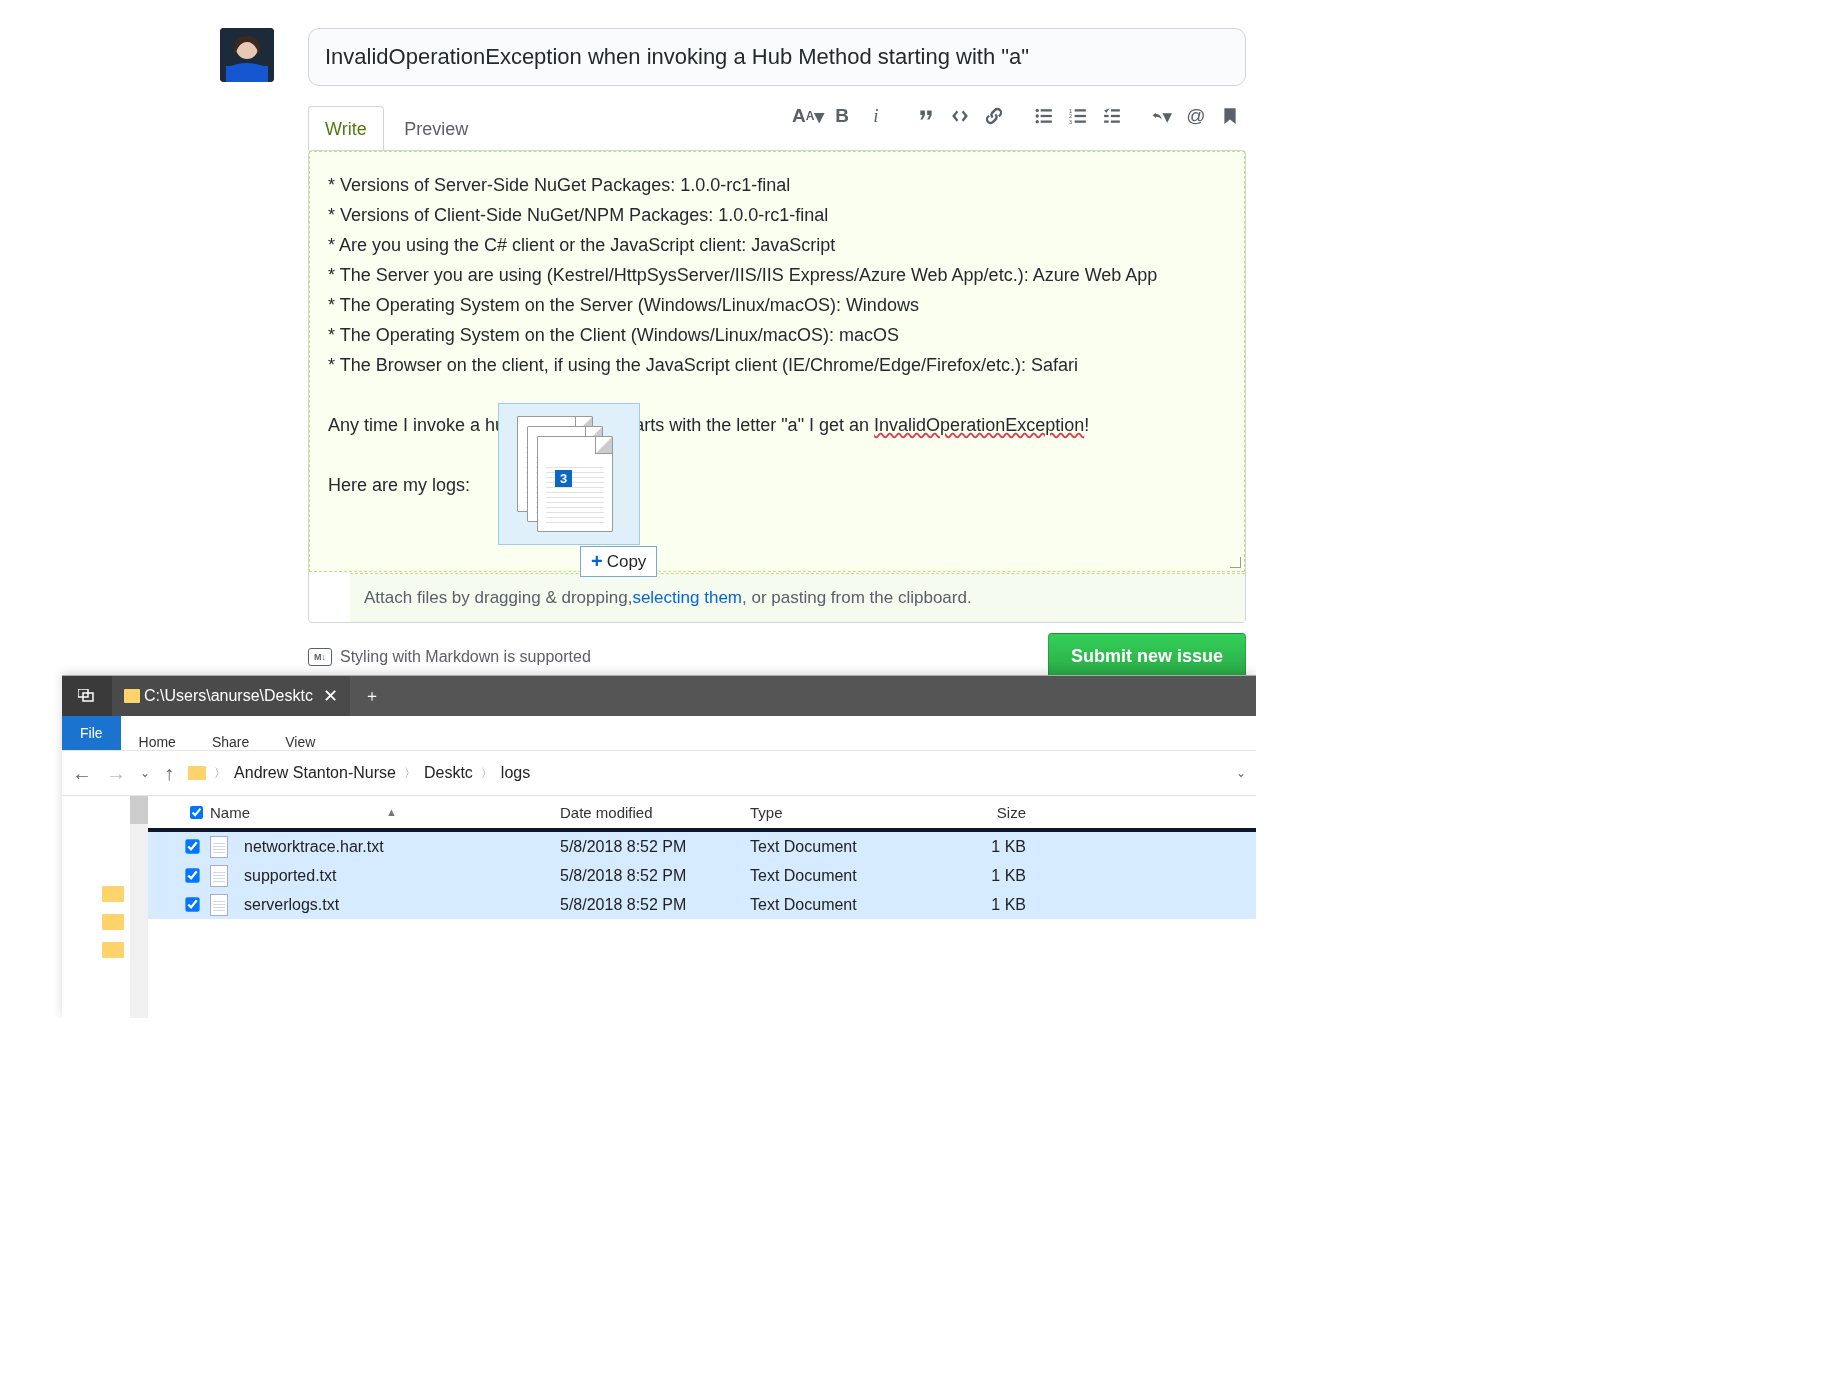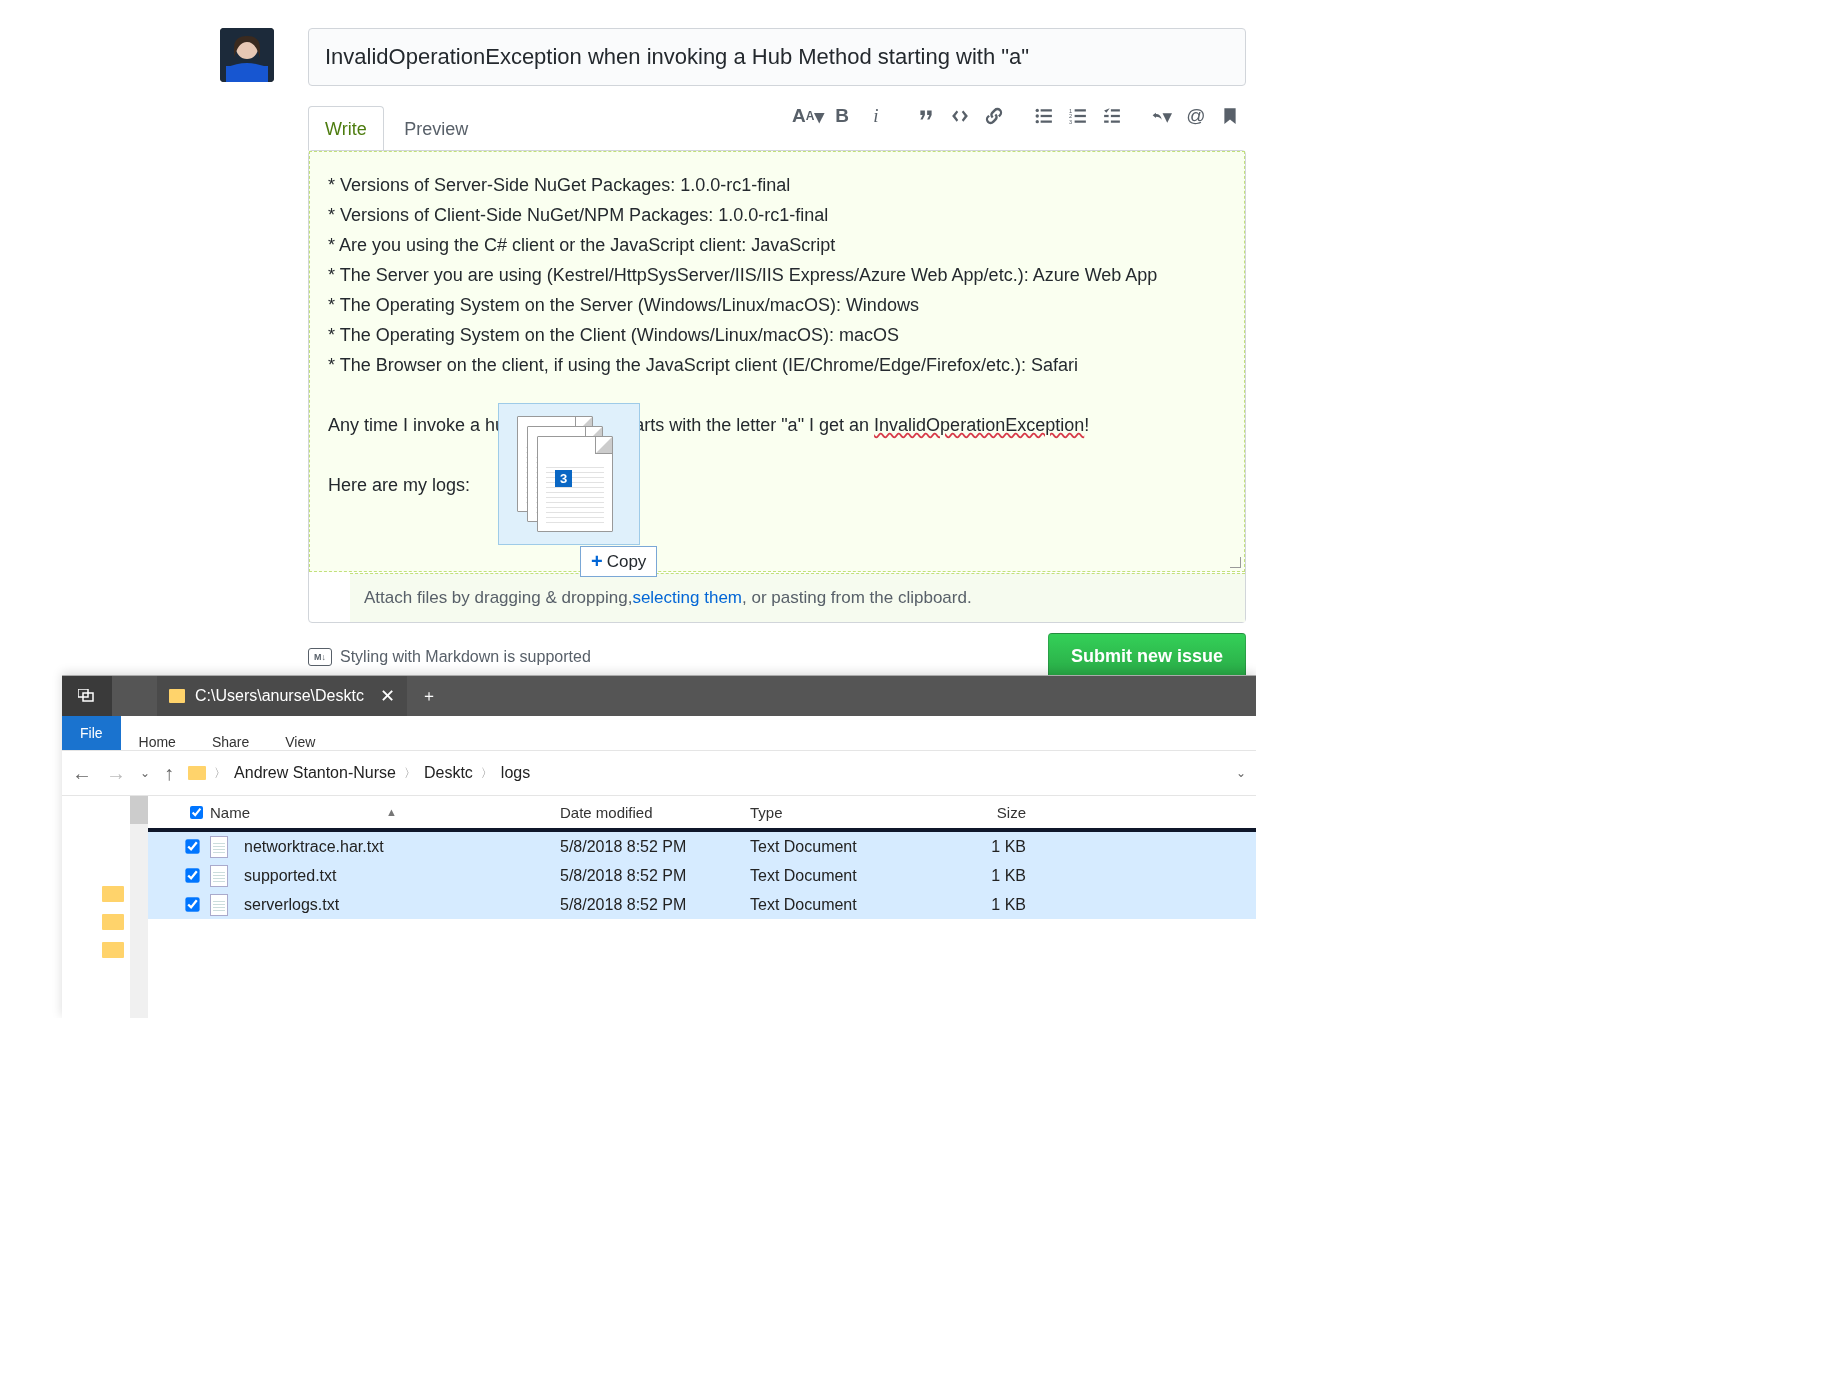--- a/index.html
+++ b/index.html
@@ -1,20 +1,20 @@
 <!DOCTYPE html>
 <html><head>
 <meta charset="utf-8">
 <style>
   html,body{margin:0;padding:0;font-family:-apple-system,BlinkMacSystemFont,"Segoe UI",Helvetica,Arial,sans-serif;background:#fff;color:#24292e;}
   .canvas{position:relative;width:1256px;height:1018px;overflow:hidden;}
   .avatar{position:absolute;left:220px;top:28px;width:54px;height:54px;border-radius:4px;background:#333;}
   .avatar svg{width:100%;height:100%;display:block;border-radius:4px;}
 
-  .title-box{position:absolute;left:308px;top:28px;right:10px;height:56px;border:1px solid #d1d5da;border-radius:4px;background:#fafbfc;display:flex;align-items:center;padding:0 16px;font-size:22px;color:#24292e;}
+  .title-box{position:absolute;left:308px;top:28px;right:10px;height:56px;border:1px solid #d1d5da;border-radius:11px;background:#fafbfc;display:flex;align-items:center;padding:0 16px;font-size:22px;color:#24292e;}
 
   .tab-row{position:absolute;left:308px;top:100px;right:10px;height:50px;border-bottom:0;}
   .tabs{position:absolute;left:0;bottom:-1px;}
   .tab{display:inline-block;padding:12px 16px 10px;font-size:18px;color:#586069;cursor:pointer;}
   .tab.active{background:#fff;border:1px solid #d1d5da;border-bottom-color:#fff;border-radius:4px 4px 0 0;color:#4d7c0f;font-weight:500;}
   .toolbar{position:absolute;right:6px;top:6px;display:flex;gap:30px;}
   .tgroup{display:flex;gap:14px;align-items:center;color:#586069;}
   .ticon{width:20px;height:20px;display:inline-flex;align-items:center;justify-content:center;font-size:19px;cursor:pointer;}
   .ticon svg{width:18px;height:18px;fill:#586069;}
 
@@ -43,21 +43,21 @@
   .sheet .lines{position:absolute;left:8px;right:8px;top:26px;bottom:8px;background:repeating-linear-gradient(#fff,#fff 4px,#e2e2e2 4px,#e2e2e2 5px);}
   .count{position:absolute;left:56px;top:66px;background:#0a67c4;color:#fff;font-size:13px;font-weight:700;padding:1px 5px;}
   .copy-pill{position:absolute;left:580px;top:546px;border:1px solid #7aa7d6;background:#fff;padding:3px 10px;font-size:17px;color:#24292e;display:flex;align-items:center;gap:4px;}
   .copy-pill .plus{color:#0366d6;font-size:20px;font-weight:600;}
 
   
   .explorer{position:absolute;left:62px;right:0;bottom:0;height:342px;background:#fff;border-top:1px solid #aaa;box-shadow:0 -2px 10px rgba(0,0,0,.15);}
   .titlebar{height:40px;background:#555;display:flex;align-items:center;color:#fff;}
   .tb-btn{width:50px;height:40px;display:flex;align-items:center;justify-content:center;}
   .tb-btn.dk{background:#3a3a3a;}
-  .tb-tab{height:40px;background:#4a4a4a;display:flex;align-items:center;padding:0 12px;gap:10px;max-width:260px;margin-left:45px;}
+  .tb-tab{height:40px;background:#4a4a4a;display:flex;align-items:center;padding:0 12px;gap:4px;max-width:260px;}
   .tb-tab .fold-ico{width:16px;height:14px;background:#ffd36b;border-radius:1px;}
   .tb-tab .x{font-size:18px;margin-left:6px;}
   .tb-plus{margin-left:14px;}
   .ribbon{height:34px;background:#fff;display:flex;align-items:flex-end;}
   .ribbon .file{background:#1a73cf;color:#fff;height:34px;display:flex;align-items:center;padding:0 18px;font-size:14px;}
   .ribbon .it{padding:0 18px;color:#333;font-size:14px;}
   .navrow{height:44px;border-top:1px solid #e5e5e5;border-bottom:1px solid #e5e5e5;display:flex;align-items:center;padding:0 10px;gap:14px;}
   .navrow .arr{color:#666;font-size:20px;}
   .navrow .arr.disabled{color:#bbb;}
   .bc{display:flex;align-items:center;gap:8px;font-size:16px;color:#222;}

